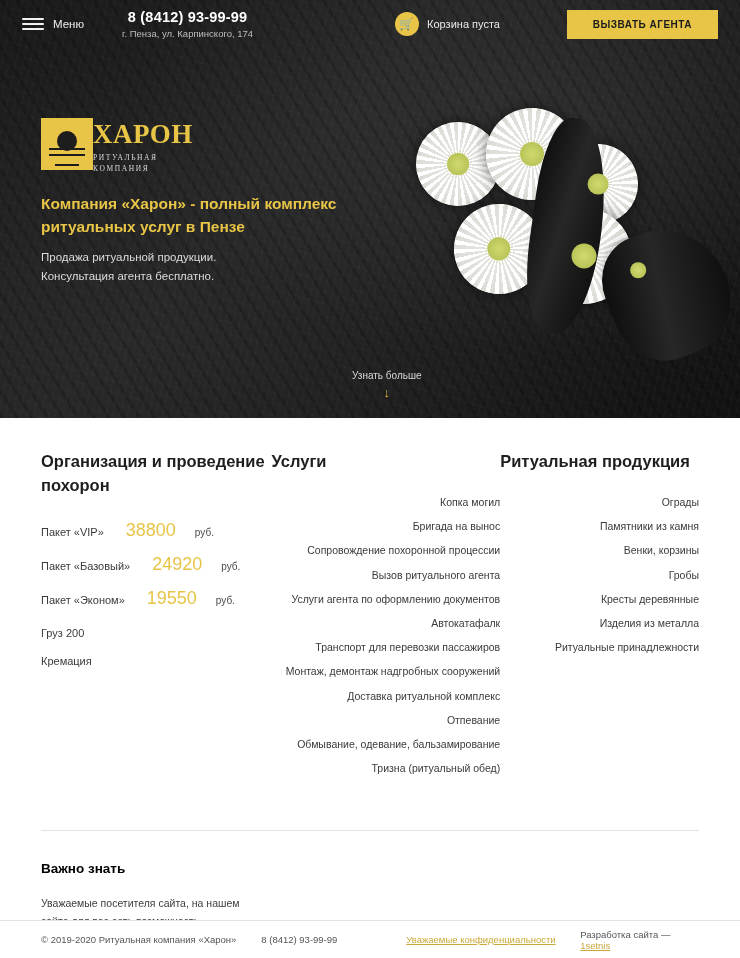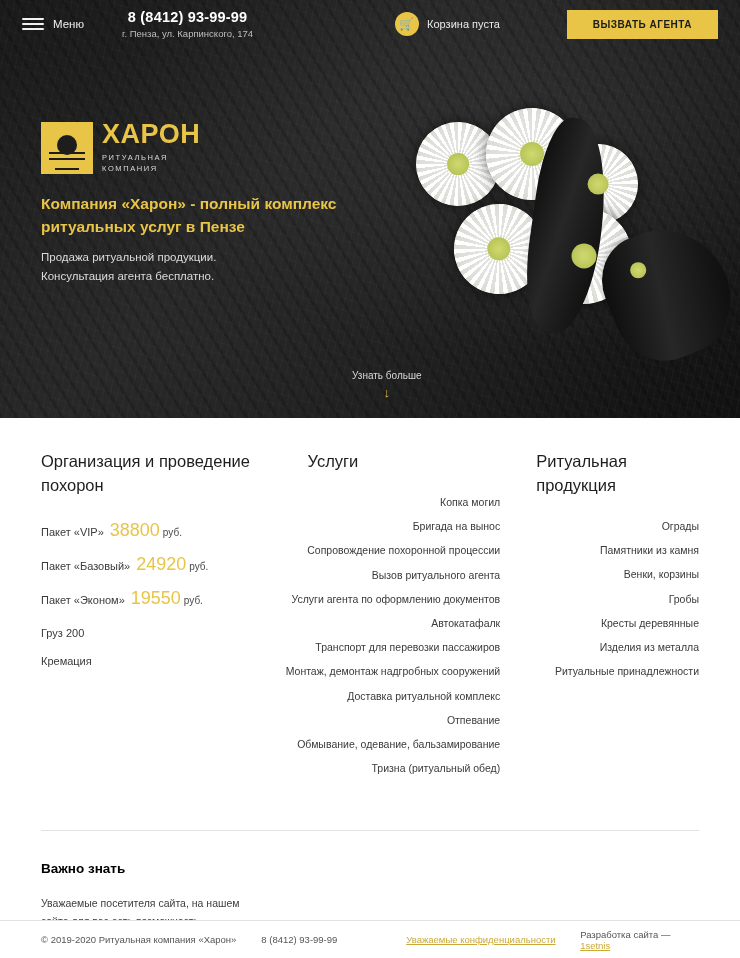--- a/index.html
+++ b/index.html
@@ -166,22 +166,22 @@
     z-index: 2;
   }
 
   
   .logo-wrap {
     position: absolute;
     left: 41px;
     top: 118px;
     z-index: 4;
     display: flex;
-    align-items: flex-end;
-    gap: 9px;
+    align-items: flex-start;
+    font-family: Liberation Serif, serif;
   }
   .logo-mark {
     width: 52px;
     height: 52px;
     background: #e8c547;
     position: relative;
     overflow: hidden;
   }
   .logo-sun {
     position: absolute;
@@ -281,31 +281,31 @@
     display: flex;
     align-items: flex-start;
   }
   .col-1 { width: 232px; }
   .col-2 { width: 230px; }
   .col-3 { width: 200px; }
 
   .col-h {
     font-size: 16.5px;
     color: #1e1e1e;
-    font-weight: normal;
+    font-weight: bold;
     line-height: 1.45;
     margin-bottom: 22px;
   }
-  .col-2 .col-h, .col-3 .col-h { margin-bottom: 21px; margin-left: 36px; }
+  .col-2 .col-h, .col-3 .col-h { margin-bottom: 21px; }
 
   .pkg {
     margin-bottom: 13px;
     display: flex;
     align-items: baseline;
-    gap: 6px;
+    gap: 22px;
     font-size: 11px;
     color: #3a3a3a;
   }
   .pkg-price {
     color: #e8c547;
     font-size: 18px;
     font-weight: normal;
   }
   .pkg-cur { font-size: 10px; color: #4a4a4a; margin-left: -3px; }
   .plain-row {

